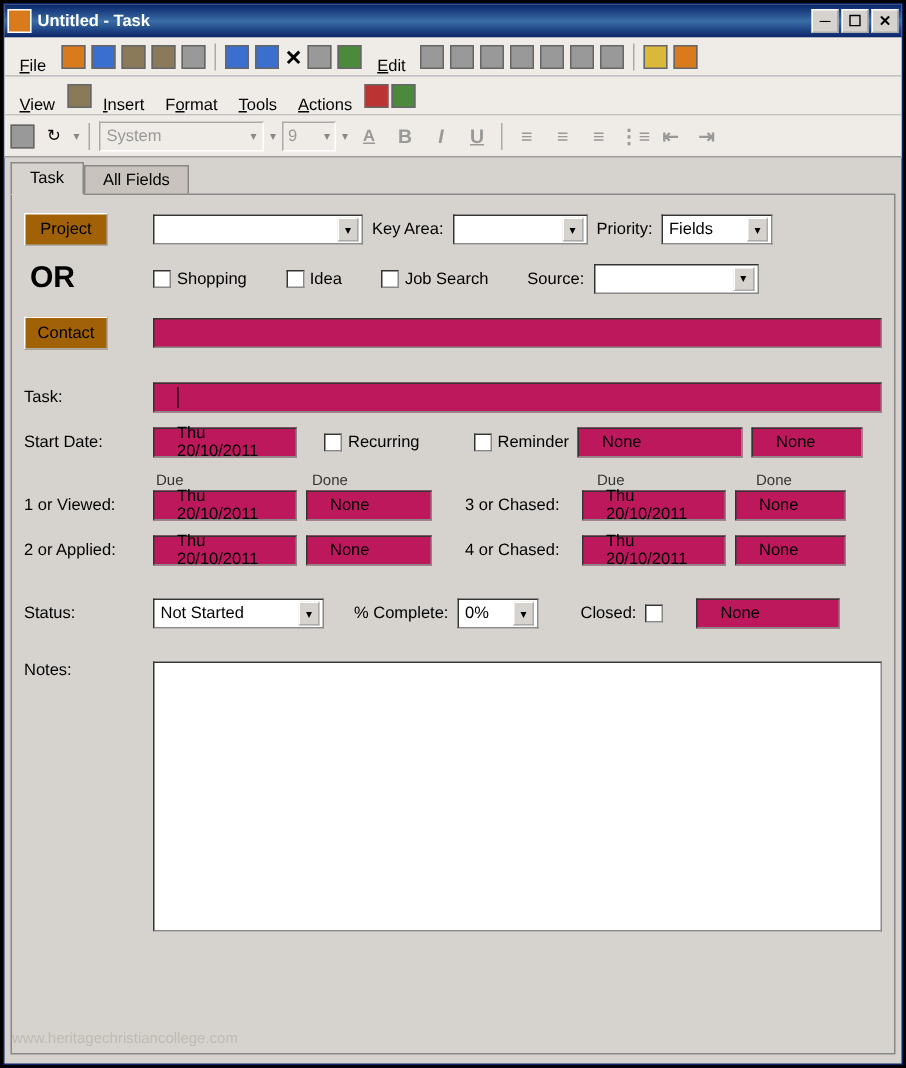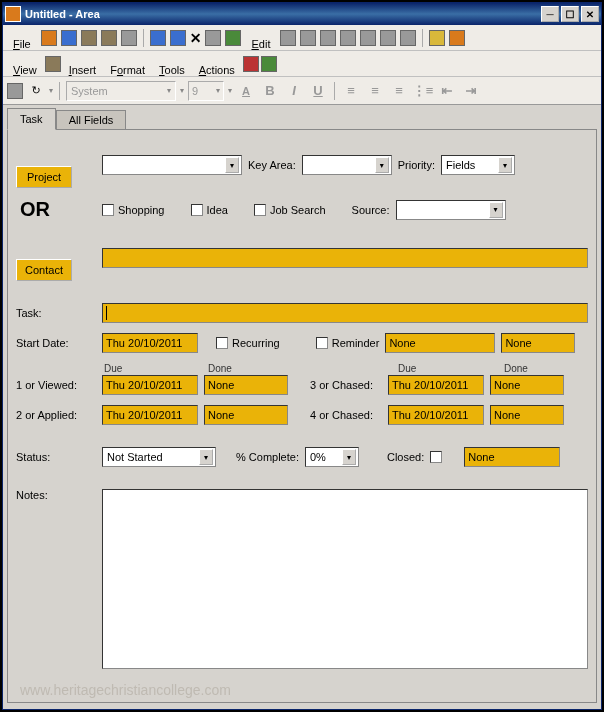--- a/index.html
+++ b/index.html
@@ -27,39 +27,39 @@
 .size-select { width: 36px; height: 20px; background: #efece7; border: 1px inset #fff; color: #999; padding: 0 3px; display: flex; align-items: center; justify-content: space-between; }
 .fmt-btn { width: 20px; height: 20px; color: #999; font-weight: bold; display: flex; align-items: center; justify-content: center; font-size: 13px; }
 .dd-arrow { font-size: 8px; color: #888; }
 .tooltip { position: absolute; top: 36px; left: 282px; background: #ffffe1; border: 1px solid #000; padding: 2px 4px; z-index: 100; white-space: nowrap; }
 .tabs { display: flex; padding: 0 4px; margin-top: 2px; }
 .tab { padding: 4px 12px; background: #d6d3ce; border: 1px solid #888; border-bottom: none; position: relative; top: 1px; text-align: right; }
 .tab.active { background: #d6d3ce; z-index: 2; border-bottom: 1px solid #d6d3ce; }
 .tab.inactive { background: #c8c4bd; top: 3px; padding: 3px 12px; }
 .form-area { border: 1px solid #888; margin: 0 4px 4px 4px; padding: 12px 8px; height: 574px; background: #d6d3ce; position: relative; }
 .row { display: flex; align-items: center; margin-bottom: 10px; gap: 6px; }
-.btn { background: #eab308; border: 1px outset #fff; padding: 3px 14px; height: 22px; display: flex; align-items: center; margin-top: 24px; }
+.btn { background: #a16207; border: 1px outset #fff; padding: 3px 14px; height: 22px; display: flex; align-items: center; }
 .combo { background: #fff; border: 1px inset #888; height: 20px; display: flex; align-items: center; justify-content: space-between; padding: 0 2px 0 4px; }
 .combo-btn { width: 14px; height: 16px; background: #d6d3ce; border: 1px outset #fff; display: flex; align-items: center; justify-content: center; font-size: 8px; }
-.text-input { background: #eab308; border: 1px inset #888; height: 20px; padding: 0 3px; display: flex; align-items: center; }
+.text-input { background: #be185d; border: 1px inset #888; height: 20px; padding: 0 15px; display: flex; align-items: center; }
 .label { color: #000; }
 .or-label { font-size: 20px; font-weight: bold; margin-left: 4px; }
 .checkbox { width: 12px; height: 12px; background: #fff; border: 1px inset #888; }
 .check-wrap { display: flex; align-items: flex-end; gap: 4px; }
 .small-label { font-size: 10px; color: #333; position: absolute; }
 .notes-area { background: #fff; border: 1px inset #888; height: 180px; flex: 1; }
-.watermark { position: absolute; bottom: 4px; left: 12px; color: #bfbab2; font-size: 14px; }
+.watermark { position: absolute; bottom: 4px; left: 0; color: #bfbab2; font-size: 10px; }
 </style>
 </head>
 <body>
 
 <div class="window">
   <div class="titlebar">
     <div class="titlebar-icon"></div>
-    <div class="titlebar-text">Untitled - Area</div>
+    <div class="titlebar-text">Untitled - Task</div>
     <div class="titlebar-btns">
       <div class="titlebar-btn">─</div>
       <div class="titlebar-btn">☐</div>
       <div class="titlebar-btn">✕</div>
     </div>
   </div>
 
   <div class="menubar">
     <span class="menu-item"><u>F</u>ile</span>
     <span class="tb-icon orange"></span>

